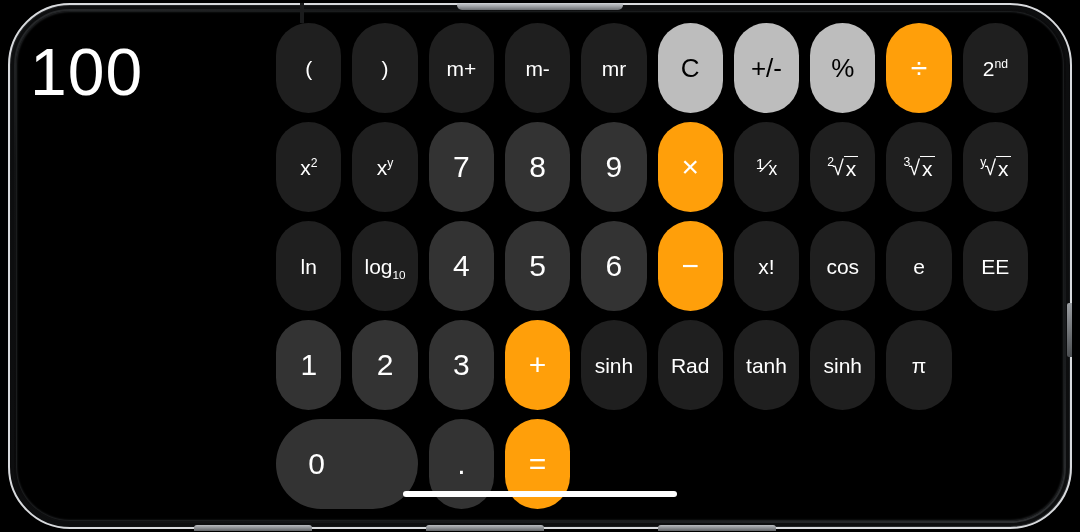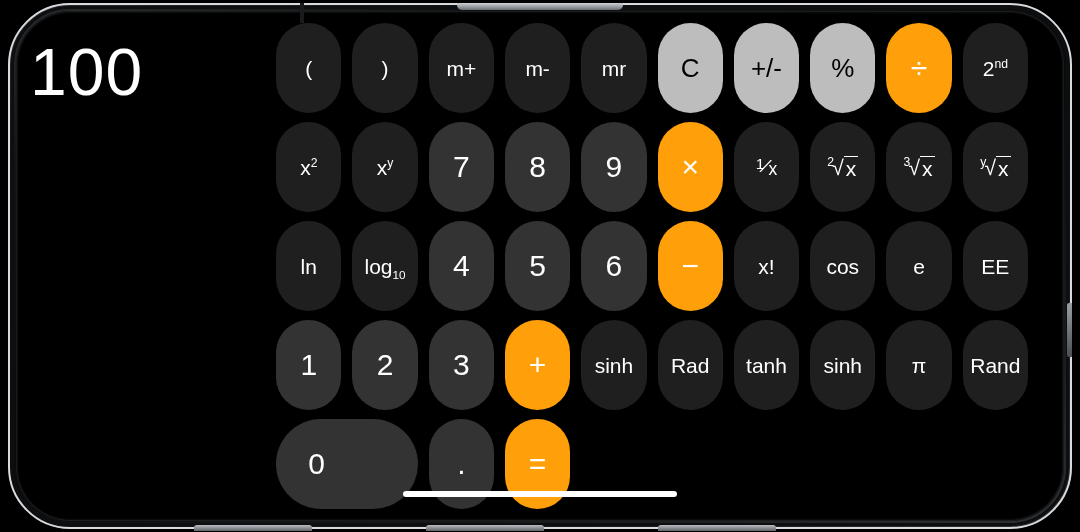--- a/index.html
+++ b/index.html
@@ -300,23 +300,20 @@
           </button>
           <button class="key fn">
             <span>tanh</span>
           </button>
           <button class="key fn">
             <span>sinh</span>
           </button>
           <button class="key fn">
             <span>π</span>
           </button>
-          <button class="key fn">
-            <span>Rand</span>
-          </button>
           <button class="key num zero">
             <span>0</span>
           </button>
           <button class="key num">
             <span>.</span>
           </button>
           <button class="key op">
             <span>=</span>
           </button>
         </div>

